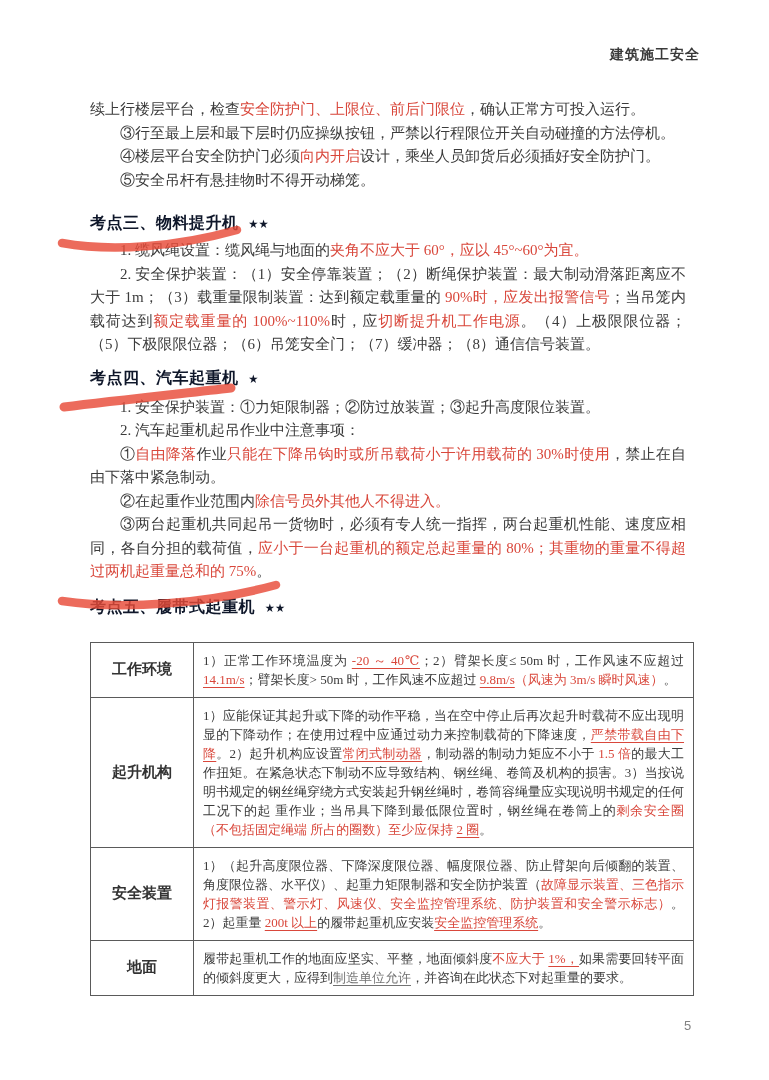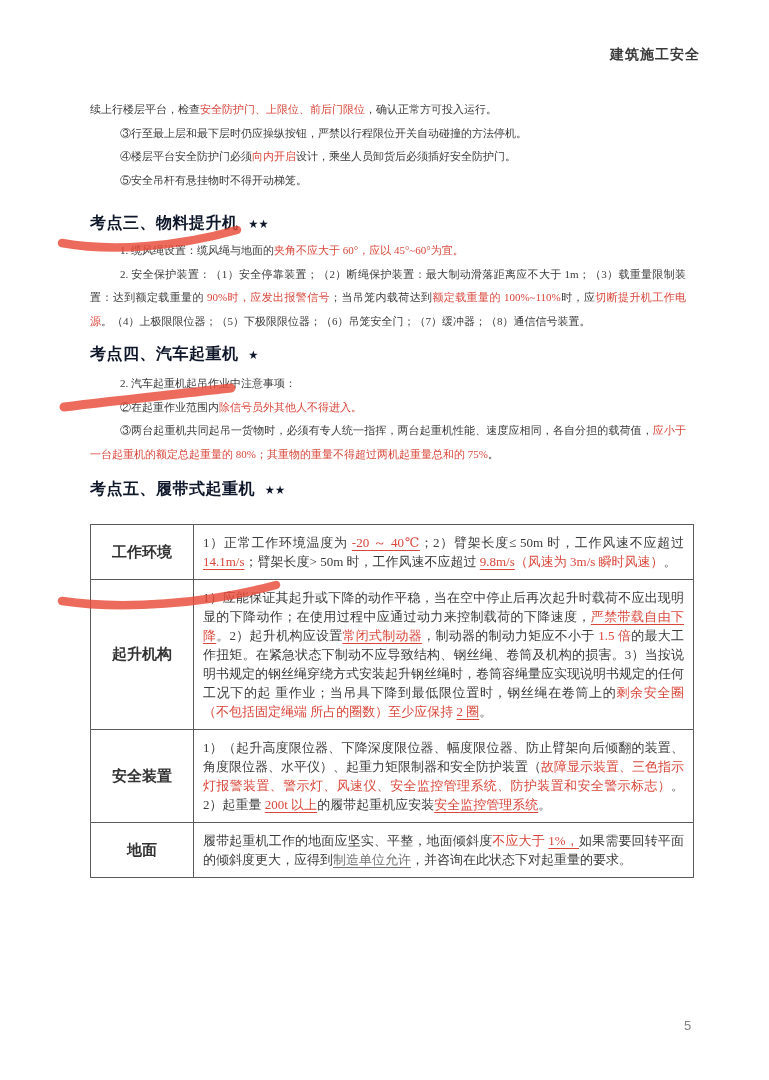--- a/index.html
+++ b/index.html
@@ -11,21 +11,21 @@
   }
   .page-header{
     position:absolute;top:46px;right:69px;
     font-family:"Liberation Sans","DejaVu Sans",sans-serif;
     font-size:14px;font-weight:600;color:#3a3a3a;letter-spacing:1px;text-align:center;
   }
   .content{
     position:absolute;left:90px;top:98px;width:596px;
   }
   p.body-line{
-    margin:0;font-size:11px;line-height:23.5px;text-align:justify;
+    margin:0;font-size:15px;line-height:23.5px;text-align:justify;
     color:#3b3b3b;
   }
   p.indent{text-indent:30px;}
   h2.kaodian{
     margin:0;font-size:16px;line-height:20px;font-weight:bold;color:#0f172a;
     letter-spacing:0.5px;
     font-family:Liberation Mono, monospace;
   }
   h2.h3x{margin-top:22px;margin-bottom:5px;}
   h2.h4x{margin-top:12px;margin-bottom:7px;}
@@ -69,21 +69,23 @@
   <p class="body-line"><span>续上行楼层平台，检查</span><span class="r">安全防护门、上限位、前后门限位</span><span>，确认正常方可投入运行。</span></p>
   <p class="body-line indent"><span>③行至最上层和最下层时仍应操纵按钮，严禁以行程限位开关自动碰撞的方法停机。</span></p>
   <p class="body-line indent"><span>④楼层平台安全防护门必须</span><span class="r">向内开启</span><span>设计，乘坐人员卸货后必须插好安全防护门。</span></p>
   <p class="body-line indent"><span>⑤安全吊杆有悬挂物时不得开动梯笼。</span></p>
 
   <h2 class="kaodian h3x">考点三、物料提升机 ★★</h2>
   <p class="body-line indent"><span>1. 缆风绳设置：缆风绳与地面的</span><span class="r">夹角不应大于 60°，应以 45°~60°为宜。</span></p>
   <p class="body-line indent"><span>2. 安全保护装置：（1）安全停靠装置；（2）断绳保护装置：最大制动滑落距离应不大于 1m；（3）载重量限制装置：达到额定载重量的 </span><span class="r">90%时，应发出报警信号</span><span>；当吊笼内载荷达到</span><span class="r">额定载重量的 100%~110%</span><span>时，应</span><span class="r">切断提升机工作电源</span><span>。（4）上极限限位器；（5）下极限限位器；（6）吊笼安全门；（7）缓冲器；（8）通信信号装置。</span></p>
 
   <h2 class="kaodian h4x">考点四、汽车起重机 ★</h2>
+  <p class="body-line indent"><span>1. 安全保护装置：①力矩限制器；②防过放装置；③起升高度限位装置。</span></p>
   <p class="body-line indent"><span>2. 汽车起重机起吊作业中注意事项：</span></p>
+  <p class="body-line indent"><span>①</span><span class="r">自由降落</span><span>作业</span><span class="r">只能在下降吊钩时或所吊载荷小于许用载荷的 30%时使用</span><span>，禁止在自由下落中紧急制动。</span></p>
   <p class="body-line indent"><span>②在起重作业范围内</span><span class="r">除信号员外其他人不得进入。</span></p>
   <p class="body-line indent"><span>③两台起重机共同起吊一货物时，必须有专人统一指挥，两台起重机性能、速度应相同，各自分担的载荷值，</span><span class="r">应小于一台起重机的额定总起重量的 80%；其重物的重量不得超过两机起重量总和的 75%</span><span>。</span></p>
 
   <h2 class="kaodian h5x">考点五、履带式起重机 ★★</h2>
 
   <table class="spec">
     <tbody>
       <tr>
         <td class="lbl">工作环境</td>
         <td class="det"><span>1）正常工作环境温度为 </span><span class="ru">-20 ～ 40℃</span><span>；2）臂架长度≤ 50m 时，工作风速不应超过 </span><span class="ru">14.1m/s</span><span>；臂架长度&gt; 50m 时，工作风速不应超过 </span><span class="ru">9.8m/s</span><span class="r">（风速为 3m/s 瞬时风速）</span><span>。</span></td>

